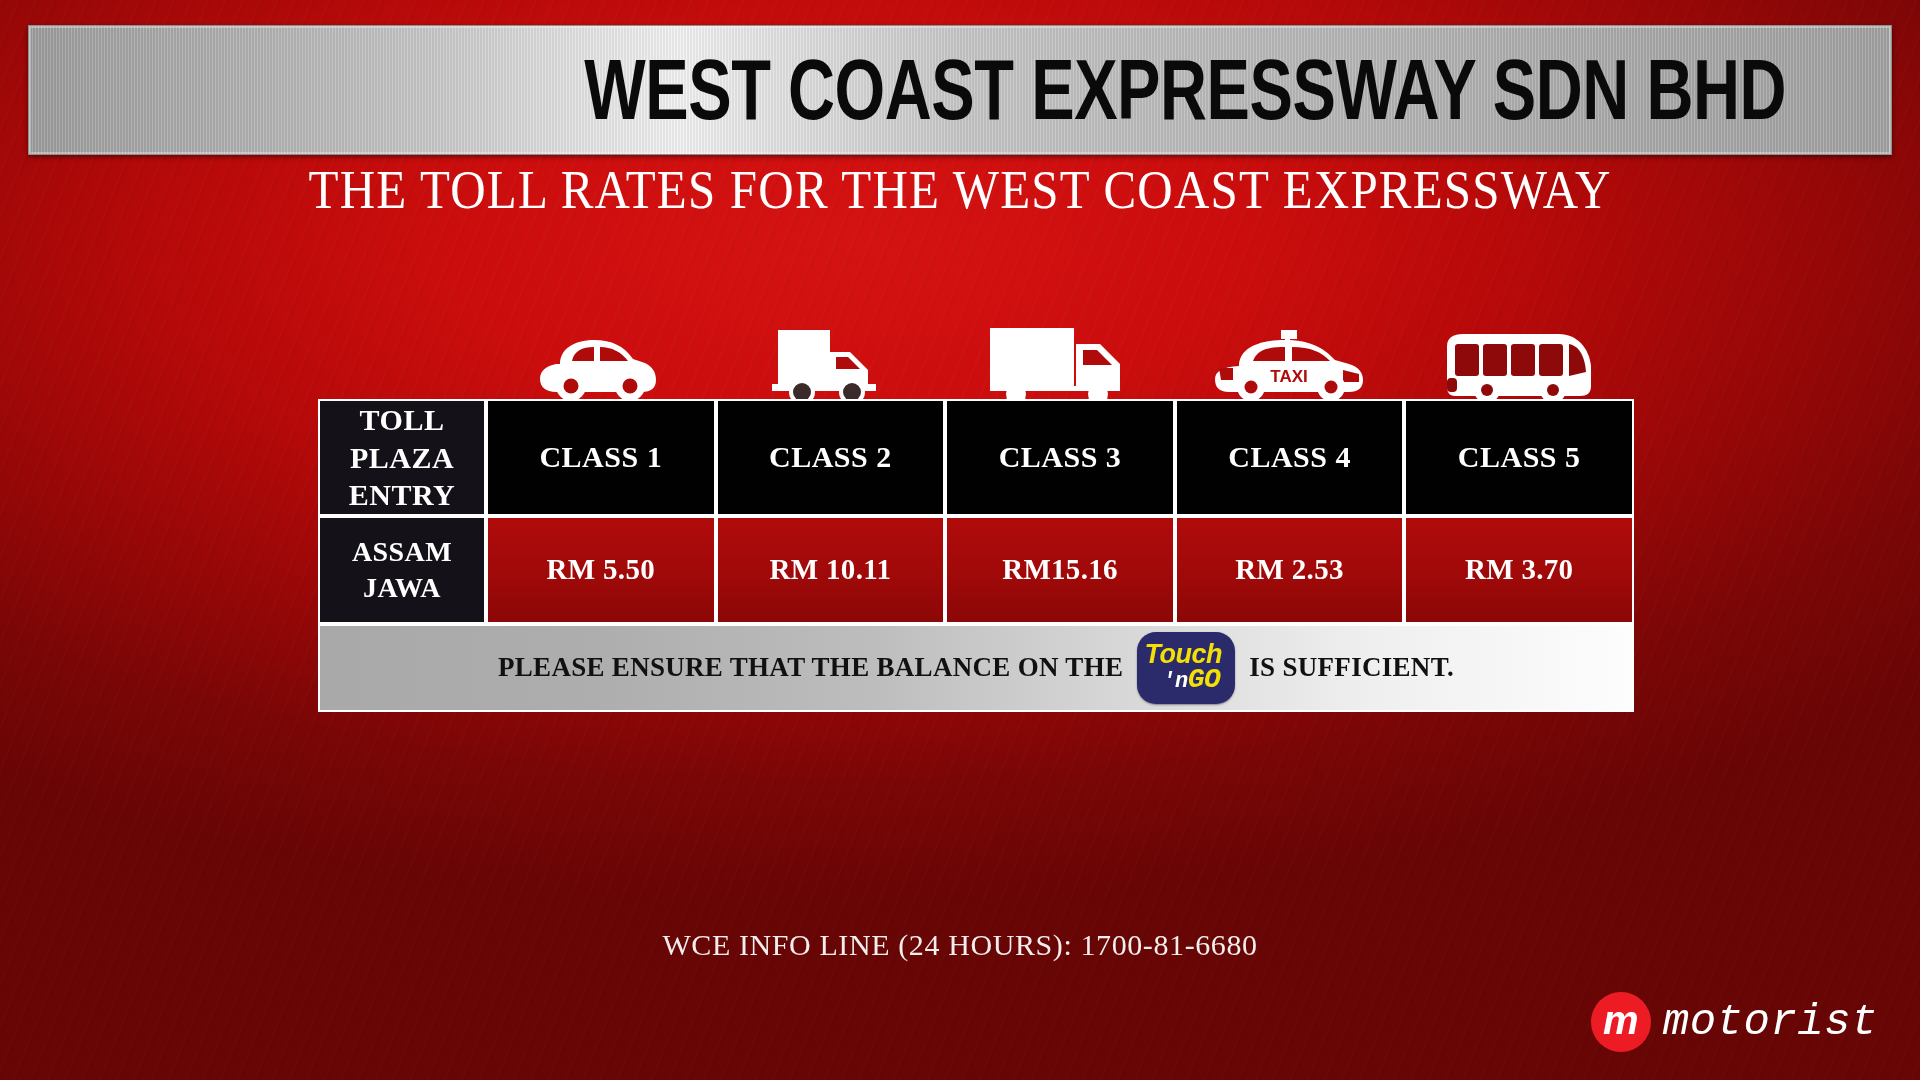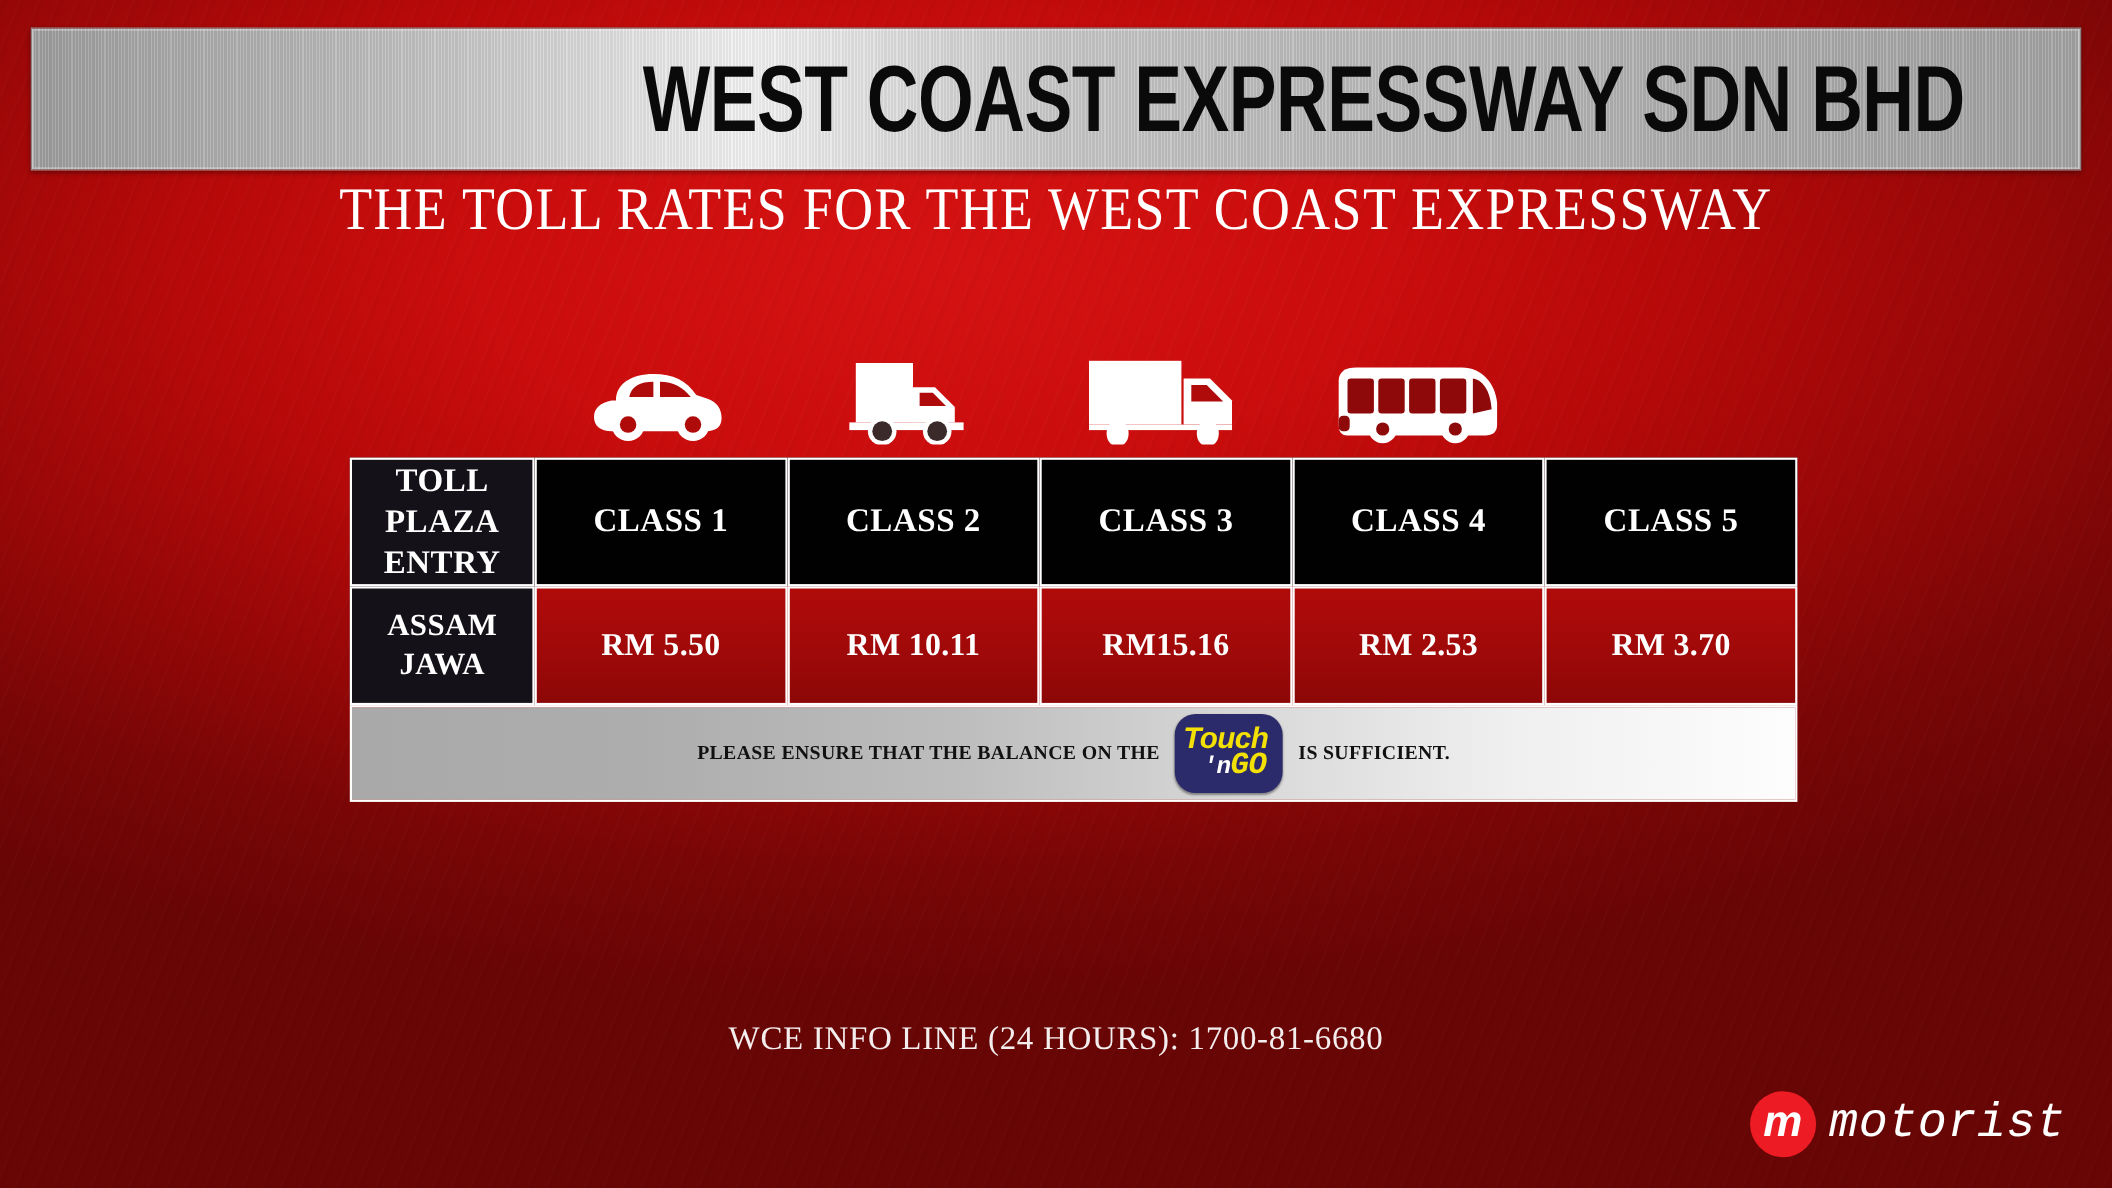--- a/index.html
+++ b/index.html
@@ -142,21 +142,21 @@
     align-items: flex-end;
     justify-content: center;
   }
   #vehicle-icons .icon-slot:first-child { width: 12.5%; }
   #vehicle-icons svg { display: block; }
 
   
   #toll-table {
     position: absolute;
     left: 318px;
-    top: 416px;
+    top: 399px;
     width: 1316px;
     border-collapse: separate;
     border-spacing: 0;
     table-layout: fixed;
   }
   #toll-table td, #toll-table th {
     border: 2px solid #ffffff;
     text-align: center;
     vertical-align: middle;
     color: #ffffff;
@@ -200,21 +200,21 @@
   }
   #notice-inner {
     display: flex;
     align-items: center;
     justify-content: center;
     gap: 14px;
     height: 100%;
   }
   .notice-text {
     color: #111111;
-    font-size: 18px;
+    font-size: 27px;
     font-weight: bold;
     letter-spacing: 0.3px;
   }
 
   
   #tng-logo {
     width: 98px;
     height: 72px;
     background: #2b2a6b;
     border-radius: 19px;
@@ -338,20 +338,36 @@
     <svg width="140" height="78" viewBox="0 0 140 78">
       <rect x="2" y="2" width="84" height="58" fill="#ffffff"></rect>
       <path fill="#ffffff" d="M88 18 L112 18 L132 38 L132 60 L88 60 Z"></path>
       <path fill="#b00b0b" d="M95 24 L109 24 L124 39 L95 39 Z"></path>
       <rect x="2" y="60" width="130" height="5" fill="#ffffff"></rect>
       <ellipse cx="28" cy="68" rx="10" ry="12" fill="#ffffff"></ellipse>
       <ellipse cx="110" cy="68" rx="10" ry="12" fill="#ffffff"></ellipse>
     </svg>
   </div>
 
+  <div class="icon-slot">
+    <svg width="152" height="74" viewBox="0 0 152 74">
+      <rect x="68" y="0" width="16" height="9" fill="#ffffff"></rect>
+      <path fill="#ffffff" d="M26 36 C26 20 42 10 72 10 C96 10 110 17 122 30 L136 34 C146 37 150 43 150 50 C150 58 145 62 136 62 L16 62 C6 62 2 57 2 49 C2 41 10 37 26 36 Z"></path>
+      <path fill="#b00b0b" d="M40 31 C44 20 54 17 72 17 L72 31 Z"></path>
+      <path fill="#b00b0b" d="M79 17 C98 17 108 22 117 31 L79 31 Z"></path>
+      <rect x="72" y="8" width="5" height="26" fill="#ffffff"></rect>
+      <path fill="#b00b0b" d="M6 38 L20 38 L20 50 L8 50 Z"></path>
+      <path fill="#b00b0b" d="M130 40 L146 44 L146 52 L130 52 Z"></path>
+      <text x="76" y="52" font-family="Liberation Sans, sans-serif" font-size="17" font-weight="bold" fill="#b00b0b" text-anchor="middle">TAXI</text>
+      <circle cx="38" cy="57" r="14" fill="#ffffff"></circle>
+      <circle cx="38" cy="57" r="6.5" fill="#b00b0b"></circle>
+      <circle cx="118" cy="57" r="14" fill="#ffffff"></circle>
+      <circle cx="118" cy="57" r="6.5" fill="#b00b0b"></circle>
+    </svg>
+  </div>
 
   <div class="icon-slot">
     <svg width="152" height="72" viewBox="0 0 152 72">
       <path fill="#ffffff" d="M4 14 C4 6 10 2 20 2 L116 2 C134 2 146 16 148 34 L148 54 C148 61 144 64 137 64 L12 64 C6 64 4 60 4 54 Z"></path>
       <rect x="12" y="12" width="24" height="32" rx="3" fill="#8e0909"></rect>
       <rect x="40" y="12" width="24" height="32" rx="3" fill="#8e0909"></rect>
       <rect x="68" y="12" width="24" height="32" rx="3" fill="#8e0909"></rect>
       <rect x="96" y="12" width="24" height="32" rx="3" fill="#8e0909"></rect>
       <path fill="#8e0909" d="M126 12 C137 14 142 26 143 40 L126 44 Z"></path>
       <rect x="4" y="46" width="10" height="14" rx="4" fill="#8e0909"></rect>

